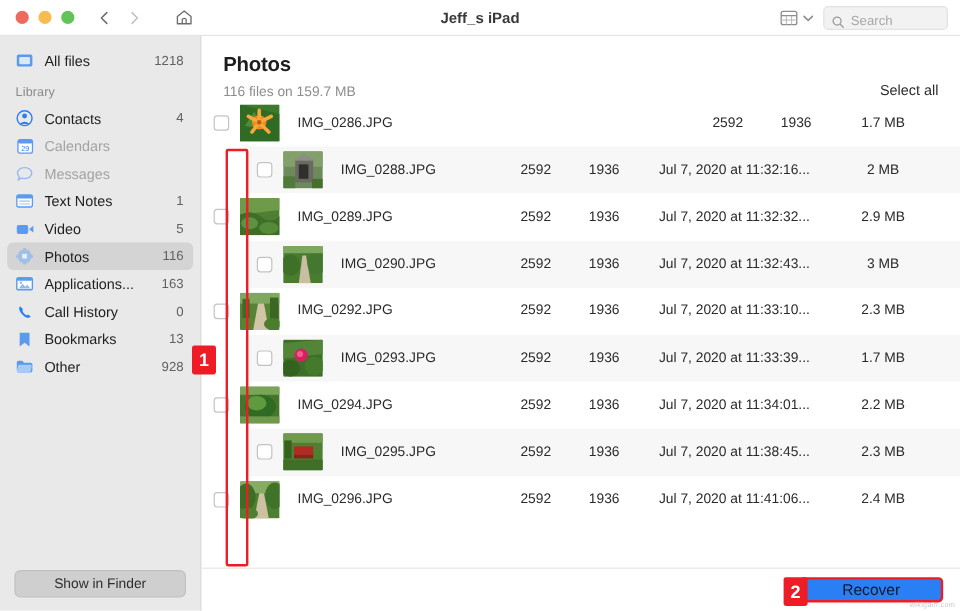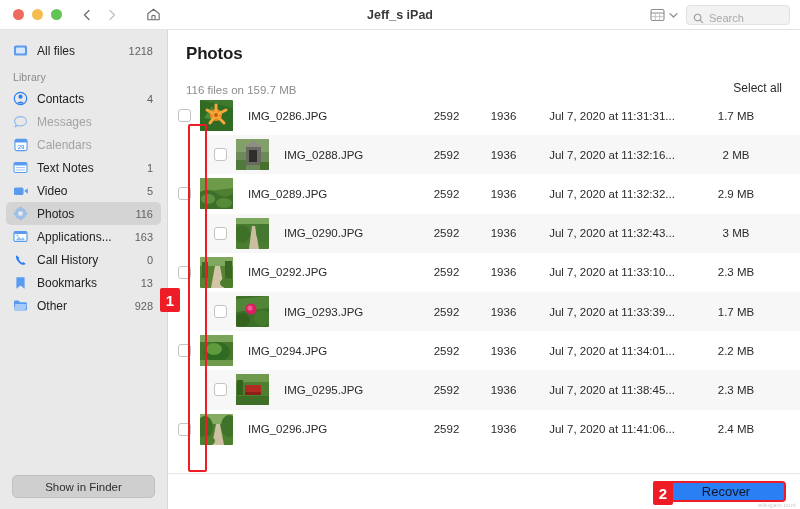--- a/index.html
+++ b/index.html
@@ -89,21 +89,21 @@
     font-family: "Liberation Sans", sans-serif;
     display: flex; align-items: center; justify-content: center;
     cursor: default;
     margin-top: 32px;
   }
 
   
   .main { flex: 1; display: flex; flex-direction: column; min-width: 0; background: #fff; position: relative; }
   .main-head { padding: 14px 18px 0 18px; }
   .page-title { font-size: 17px; font-weight: bold; color: #1d1d1d; letter-spacing: -.2px; }
-  .sub-line { display: flex; align-items: flex-end; justify-content: space-between; margin-top: 17px; }
+  .sub-line { display: flex; align-items: flex-end; justify-content: space-between; margin-top: 4px; }
   .subtitle { font-size: 11.5px; color: #8d8d8d; }
   .select-all { font-size: 12px; color: #2b2b2b; cursor: default; padding-bottom: 1px; }
 
   .table-head {
     margin-top: 9px;
     height: 24px;
     border-top: 1px solid #e6e6e6;
     border-bottom: 1px solid #e6e6e6;
     display: flex; align-items: center;
     font-size: 11.5px; color: #3c3c3c;
@@ -243,37 +243,37 @@
             <circle cx="8" cy="6" r="2.2" fill="#2b7ff5"></circle>
             <path d="M3.6 13.2 Q8 9.3 12.4 13.2" fill="#2b7ff5"></path>
           </svg>
         </span>
         <span class="side-label">Contacts</span>
         <span class="side-count">4</span>
       </div>
 
       <div class="side-row">
         <span class="side-ico">
-          <svg width="15" height="14" viewBox="0 0 16 15">
-            <path d="M8 1.8 C11.9 1.8 14.4 4 14.4 6.7 C14.4 9.4 11.9 11.6 8 11.6 C7 11.6 6.1 11.5 5.3 11.2 L2.4 12.6 L3.3 10.2 C2.2 9.3 1.6 8.1 1.6 6.7 C1.6 4 4.1 1.8 8 1.8 Z" fill="none" stroke="#8fb9ef" stroke-width="1.2"></path>
-          </svg>
-        </span>
-        <span class="side-label dim">Messages</span>
-        <span class="side-count"></span>
-      </div>
-
-      <div class="side-row">
-        <span class="side-ico">
           <svg width="14" height="14" viewBox="0 0 15 15">
             <rect x="1" y="1.5" width="13" height="12" rx="2" fill="#fff" stroke="#5a9bf0" stroke-width="1.2"></rect>
             <rect x="1" y="1.5" width="13" height="3.3" rx="1.4" fill="#5a9bf0"></rect>
             <text x="7.5" y="11.4" font-size="6.4" fill="#2b7ff5" text-anchor="middle" font-family="Liberation Sans, sans-serif">29</text>
           </svg>
         </span>
         <span class="side-label dim">Calendars</span>
+        <span class="side-count"></span>
+      </div>
+
+      <div class="side-row">
+        <span class="side-ico">
+          <svg width="15" height="14" viewBox="0 0 16 15">
+            <path d="M8 1.8 C11.9 1.8 14.4 4 14.4 6.7 C14.4 9.4 11.9 11.6 8 11.6 C7 11.6 6.1 11.5 5.3 11.2 L2.4 12.6 L3.3 10.2 C2.2 9.3 1.6 8.1 1.6 6.7 C1.6 4 4.1 1.8 8 1.8 Z" fill="none" stroke="#8fb9ef" stroke-width="1.2"></path>
+          </svg>
+        </span>
+        <span class="side-label dim">Messages</span>
         <span class="side-count"></span>
       </div>
 
       <div class="side-row">
         <span class="side-ico">
           <svg width="15" height="13" viewBox="0 0 15 13">
             <rect x="1" y="1.5" width="13" height="10" rx="1.6" fill="#fff" stroke="#5a9bf0" stroke-width="1.1"></rect>
             <rect x="1" y="1.5" width="13" height="3" rx="1.4" fill="#5a9bf0"></rect>
             <line x1="3" y1="6.6" x2="12" y2="6.6" stroke="#9cc3f2" stroke-width="1"></line>
             <line x1="3" y1="9" x2="12" y2="9" stroke="#9cc3f2" stroke-width="1"></line>
@@ -387,21 +387,20 @@
     <path d="M0 0 L33 8 L33 31 L0 31 Z" fill="#2f6b22"></path>
     <path d="M4 18 L12 6 L18 20 Z" fill="#4f8c38"></path>
     <circle cx="16" cy="15" r="6" fill="#f08a1e"></circle>
     <path d="M16 15 L7 10 M16 15 L26 10 M16 15 L10 23 M16 15 L24 23 M16 15 L16 5" stroke="#f6a83c" stroke-width="3" stroke-linecap="round"></path>
     <circle cx="16" cy="15" r="2" fill="#c75d10"></circle>
               </svg>
             </div>
             <div class="c-name">IMG_0286.JPG</div>
             <div class="c-w">2592</div>
             <div class="c-h">1936</div>
-            <div class="c-date">Jul 7, 2020 at 11:31:31...</div>
             <div class="c-size">1.7 MB</div>
             <div class="c-tail"></div>
           </div>
           <div class="row alt">
             <div class="c-check">
               <div class="cbx"></div>
             </div>
             <div class="c-thumb">
               <svg class="thumb" viewBox="0 0 33 31">
                 <rect width="33" height="31" fill="#6d8a5a"></rect>

